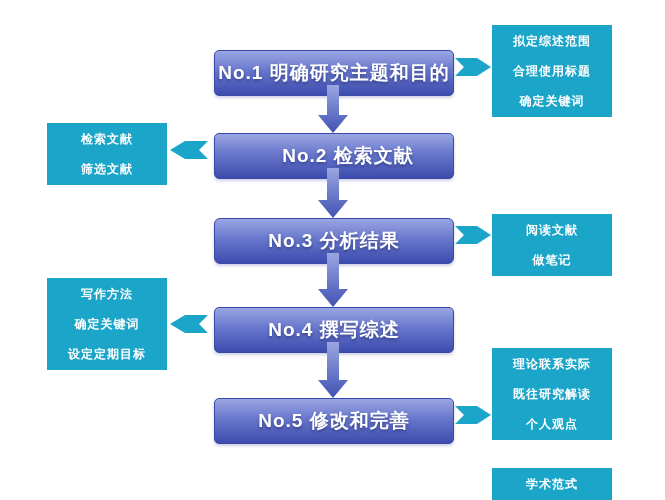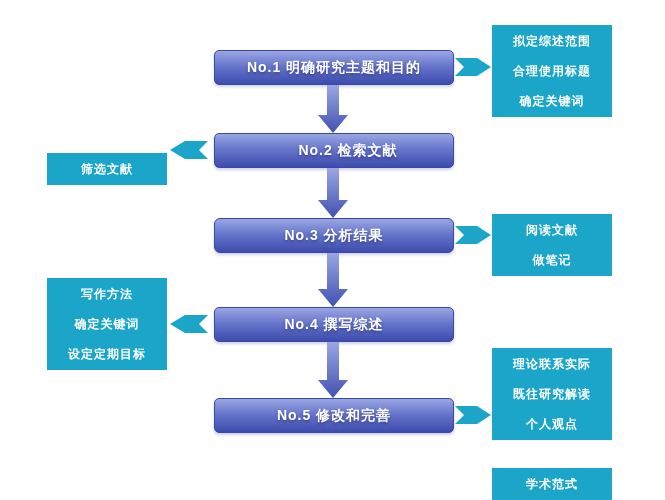--- a/index.html
+++ b/index.html
@@ -5,27 +5,27 @@
   html,body{margin:0;padding:0;}
   body{
     width:665px;height:500px;position:relative;background:#ffffff;
     font-family:"Liberation Sans","DejaVu Sans",sans-serif;
     overflow:hidden;
   }
   .canvas{position:absolute;inset:0;}
 
   
   .step{
-    position:absolute;left:214px;width:240px;height:35px;
+    position:absolute;left:214px;width:240px;height:46px;
     border-radius:5px;
     background:linear-gradient(180deg,#9AA6E2 0%,#6877CC 45%,#3D4BAD 100%);
     border:1px solid #3A49A8;
     box-sizing:border-box;
     display:flex;align-items:center;justify-content:center;
-    color:#ffffff;font-weight:bold;font-size:14px;letter-spacing:1px;
+    color:#ffffff;font-weight:bold;font-size:19px;letter-spacing:1px;
     text-shadow:0 2px 3px rgba(25,35,95,0.5);
     box-shadow:0 2px 3px rgba(60,70,150,0.25);
   }
   .step1{top:50px;} .step2{top:133px;padding-left:28px;} .step3{top:218px;border-radius:6px;}
   .step4{top:307px;} .step5{top:398px;}
 
   
   .sidebox{
     position:absolute;width:120px;height:32px;
     background:#1BA6C9;
@@ -100,20 +100,23 @@
   <div class="sidebox side-right" style="top:25px">
     <span>拟定综述范围</span>
   </div>
   <div class="sidebox side-right" style="top:55px">
     <span>合理使用标题</span>
   </div>
   <div class="sidebox side-right" style="top:85px">
     <span>确定关键词</span>
   </div>
 
+  <div class="sidebox side-left" style="top:123px">
+    <span>检索文献</span>
+  </div>
   <div class="sidebox side-left" style="top:153px">
     <span>筛选文献</span>
   </div>
 
   <div class="sidebox side-right" style="top:214px">
     <span>阅读文献</span>
   </div>
   <div class="sidebox side-right" style="top:244px">
     <span>做笔记</span>
   </div>

